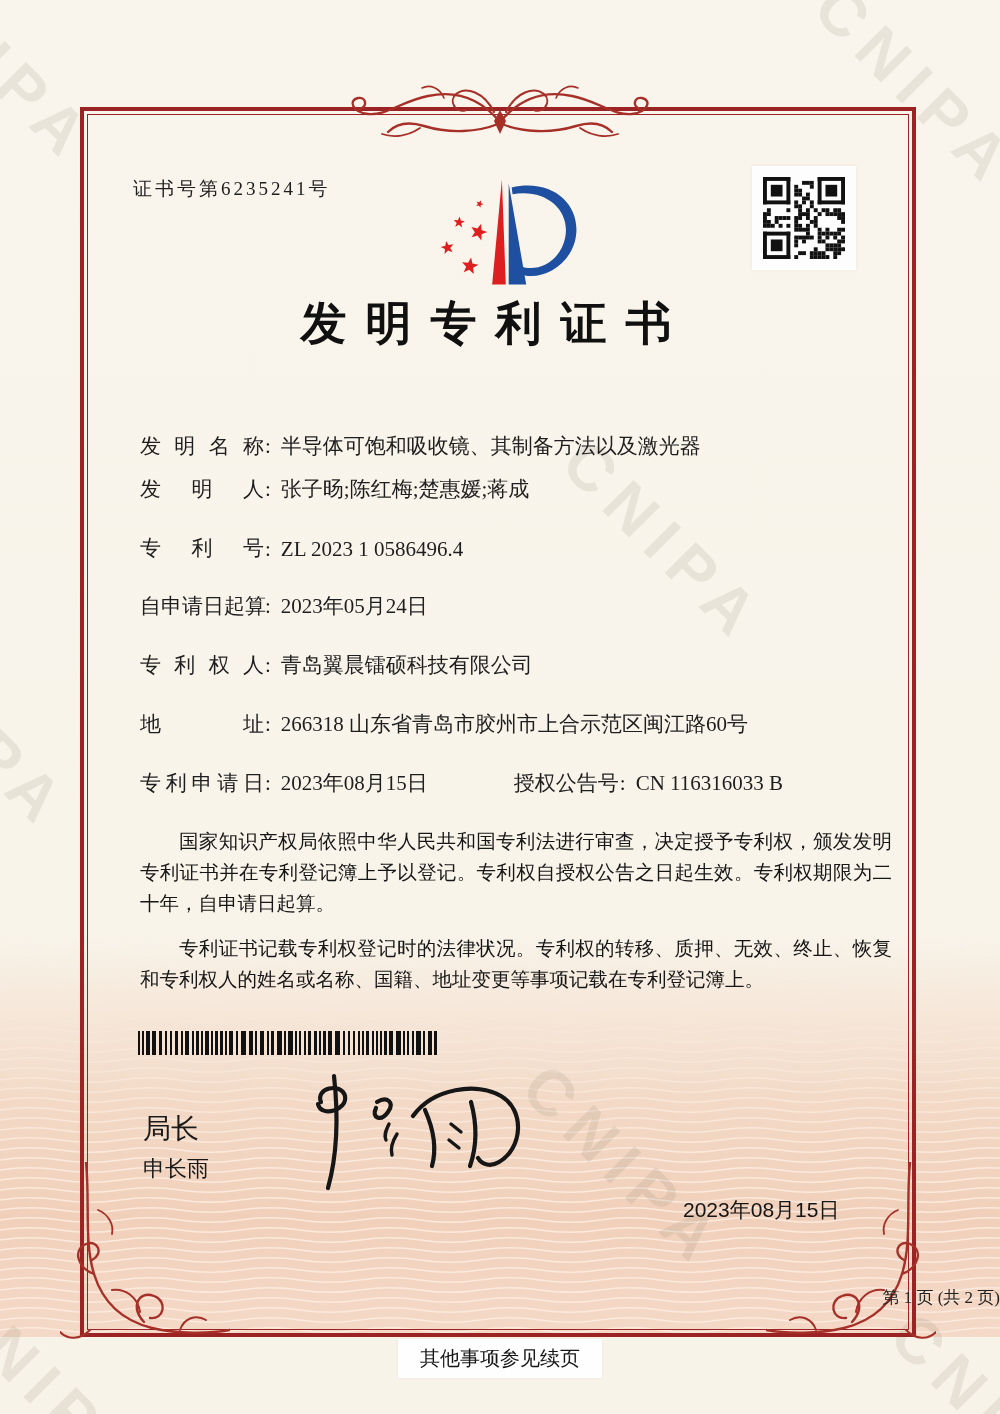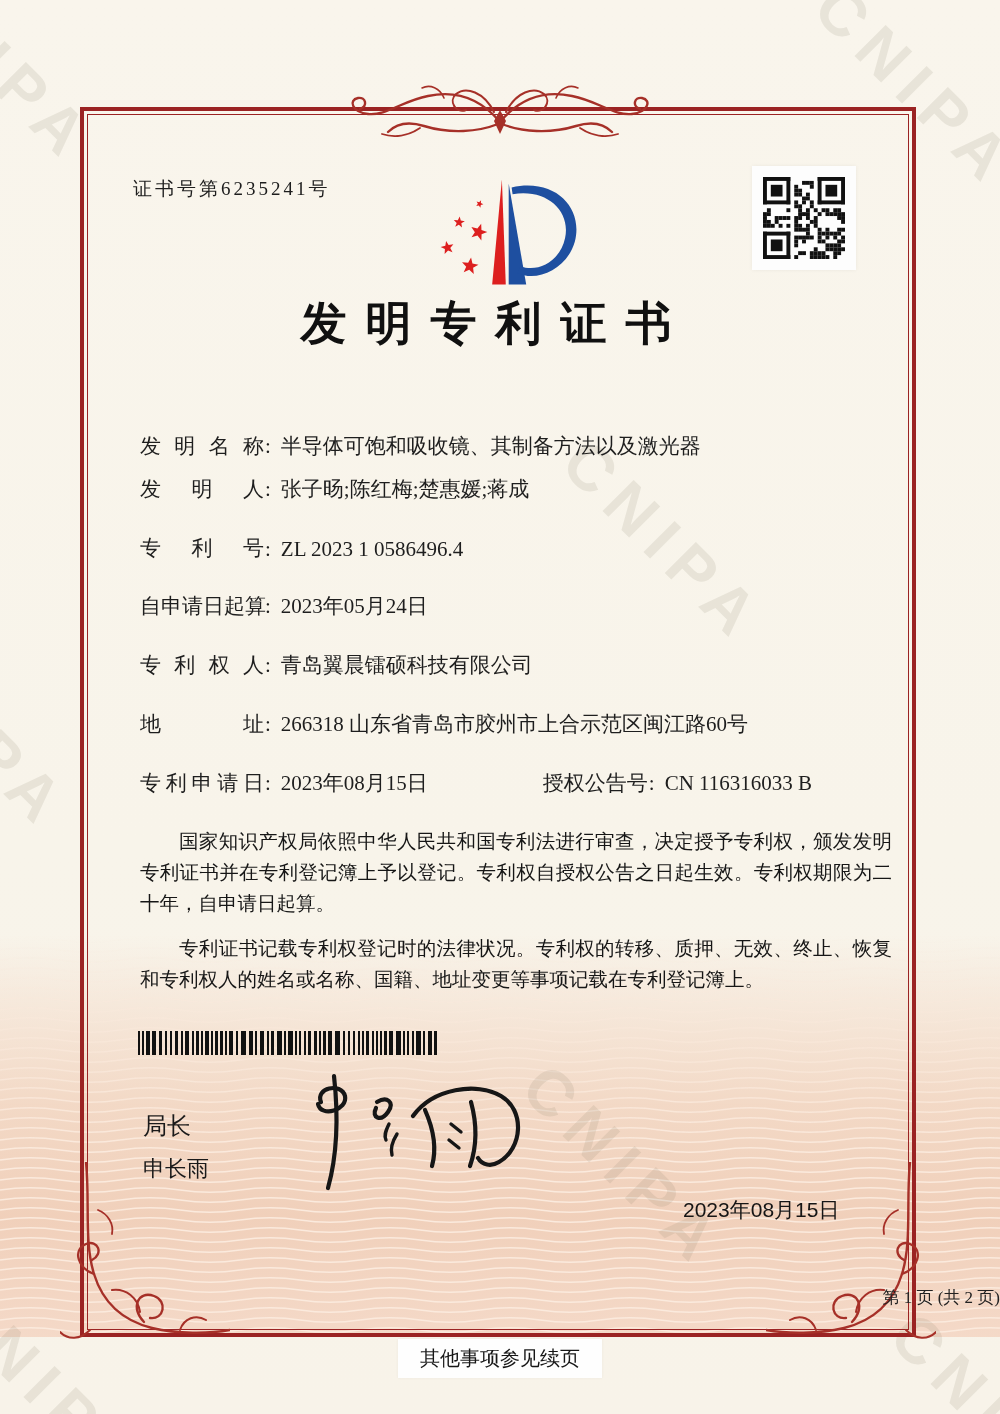--- a/index.html
+++ b/index.html
@@ -42,27 +42,27 @@
   .ct{position:absolute;z-index:5;}
   .cert-no{left:133px;top:176px;font-size:19px;letter-spacing:3px;color:#1d1d1d;}
   .qr-patch{left:752px;top:166px;width:104px;height:104px;background:#fdfdfd;
     box-shadow:0 0 4px rgba(0,0,0,.06);display:flex;align-items:center;justify-content:center;}
   .title{left:0;top:293px;width:972px;text-align:center;font-size:46px;font-weight:700;
     letter-spacing:19px;text-indent:19px;color:#101010;}
   .field{left:140px;font-size:21px;color:#1e1e1e;white-space:nowrap;}
   .flabel{display:inline-block;width:124px;text-align:justify;text-align-last:justify;
     vertical-align:bottom;}
   .colon{display:inline-block;margin:0 10px 0 1px;}
-  .pair2{margin-left:115px;}
+  .pair2{margin-left:86px;}
   .paras{left:140px;top:826px;width:752px;font-size:19.5px;line-height:31px;
     text-align:justify;color:#161616;}
   .paras p{margin:0 0 14px 0;text-indent:2em;}
   .barcode{left:138px;top:1031px;}
   .sans{font-family:"Liberation Sans","DejaVu Sans",sans-serif;}
-  .signer-title{left:143px;top:1110px;font-size:24px;color:#1a1a1a;}
+  .signer-title{left:143px;top:1110px;font-size:28px;color:#1a1a1a;}
   .signer-name{left:143px;top:1154px;font-size:22px;color:#1a1a1a;}
   .signature{left:285px;top:1072px;}
   .issue-date{left:683px;top:1196px;font-size:21px;color:#151515;}
   .page-info{left:0;top:1286px;width:1000px;text-align:right;font-size:17px;color:#222;}
   .footer-note{left:50%;top:1339px;transform:translateX(-50%);background:#fefefe;
     padding:6px 22px;font-size:20px;color:#161616;box-shadow:0 0 3px rgba(0,0,0,.05);
     white-space:nowrap;font-family:Liberation Serif, serif;}
 </style>
 </head>
 <body>

